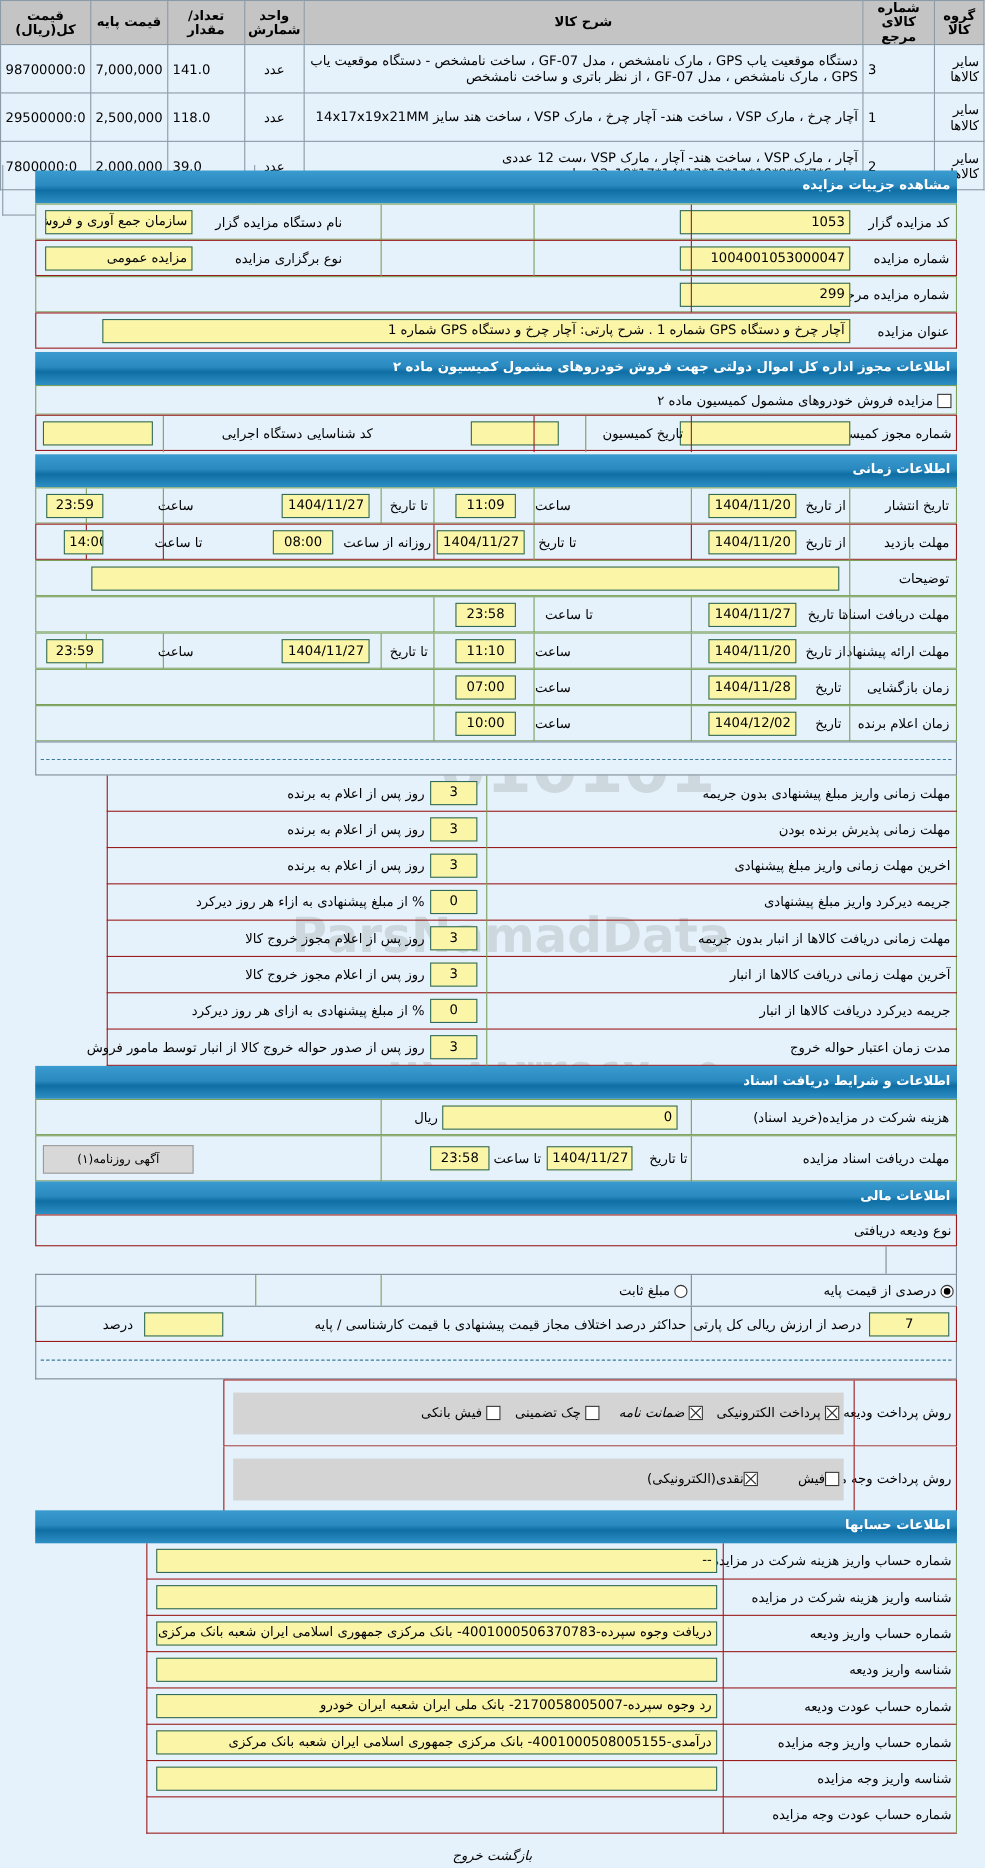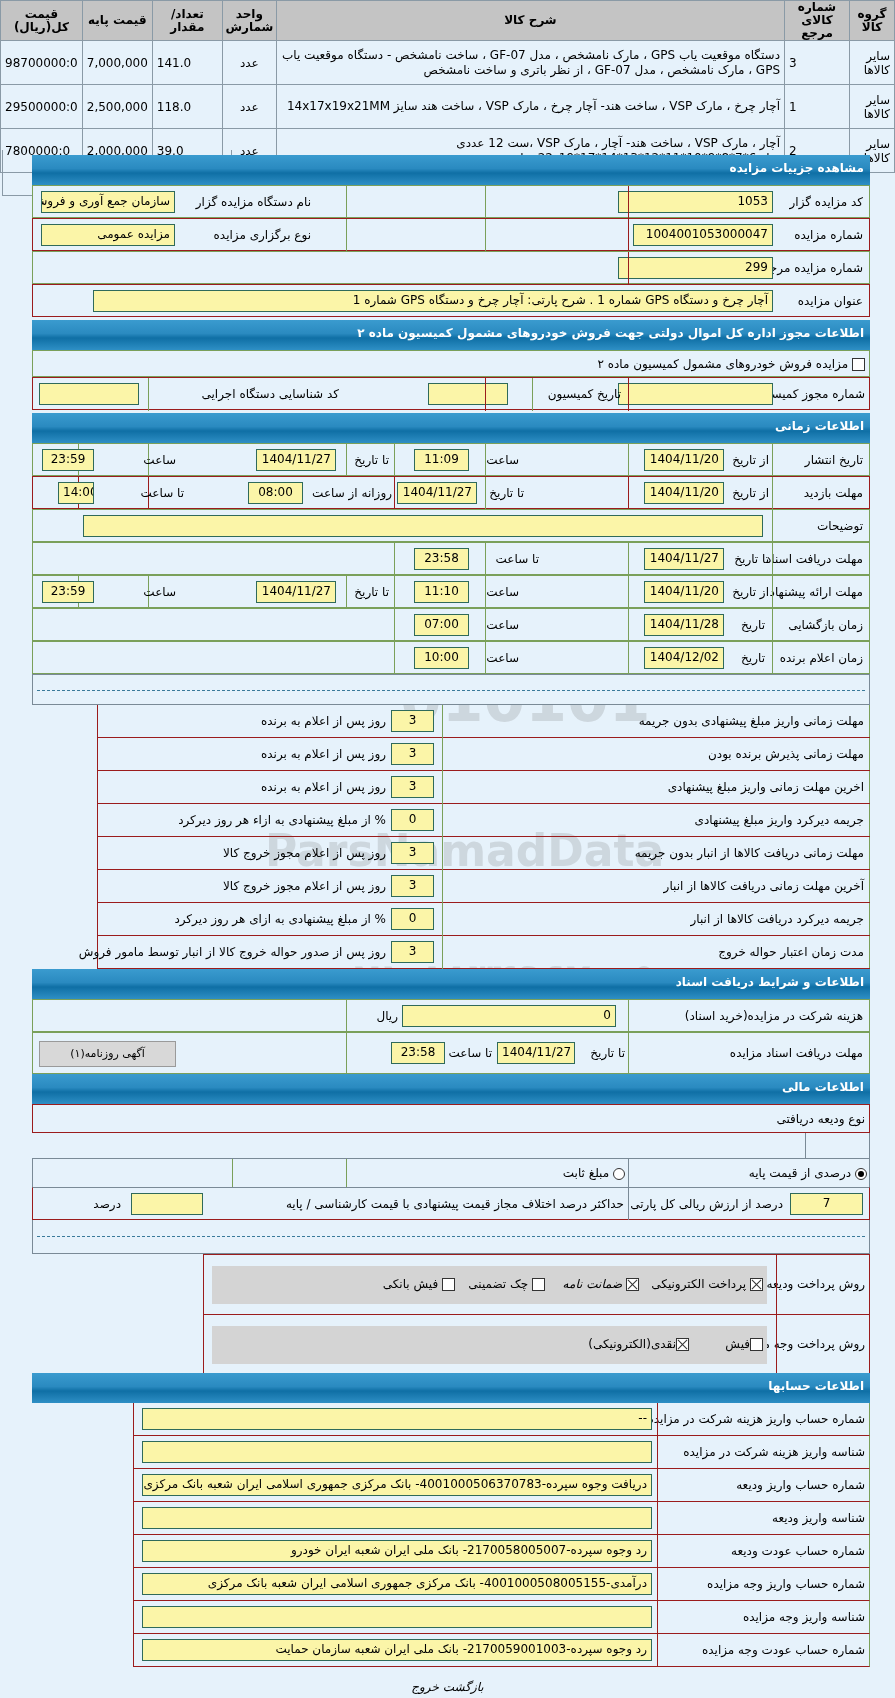--- a/index.html
+++ b/index.html
@@ -96,21 +96,21 @@
   <span class="lbl" style="right:6px;top:9px;">کد مزایده گزار</span>
   <div class="fld" style="right:96px;top:5px;width:155px;text-align:right;padding-left:21px;">1053</div>
   <div class="vline red" style="right:240px;top:0;height:33px;"></div>
   <div class="vline" style="right:383px;top:0;height:33px;"></div>
   <span class="lbl" style="right:558px;top:9px;">نام دستگاه مزایده گزار</span>
   <div class="vline" style="right:522px;top:0;height:33px;"></div>
   <div class="fld rtl" style="right:694px;top:5px;width:134px;">سازمان جمع آوری و فروش امو</div>
 </div>
 <div class="row red" style="top:218px;height:33px;">
   <span class="lbl" style="right:6px;top:9px;">شماره مزایده</span>
-  <div class="fld" style="right:96px;top:5px;width:140px;text-align:right;">1004001053000047</div>
+  <div class="fld" style="right:96px;top:5px;width:155px;text-align:right;">1004001053000047</div>
   <div class="vline red" style="right:240px;top:0;height:33px;"></div>
   <div class="vline" style="right:383px;top:0;height:33px;"></div>
   <span class="lbl" style="right:558px;top:9px;">نوع برگزاری مزایده</span>
   <div class="vline" style="right:522px;top:0;height:33px;"></div>
   <div class="fld rtl" style="right:694px;top:5px;width:134px;">مزایده عمومی</div>
 </div>
 <div class="row" style="top:251px;height:33px;">
   <span class="lbl" style="right:6px;top:9px;">شماره مزایده مرجع</span>
   <div class="fld" style="right:96px;top:5px;width:155px;text-align:right;">299</div>
   <div class="vline red" style="right:240px;top:0;height:33px;"></div>
@@ -391,20 +391,19 @@
       <div class="fld rtl" style="right:217px;top:5px;width:510px;">درآمدی-4001000508005155- بانک مرکزی جمهوری اسلامی ایران شعبه بانک مرکزی</div>
     </div>
     <div class="abs" style="left: 133px; top: 1601px; width: 737px; height: 33px; border-right: 1px solid rgb(122, 160, 90); border-bottom: 1px solid rgb(155, 28, 28); border-left: 1px solid rgb(155, 28, 28); border-image: initial; border-top: none;">
       <span class="lbl" style="right:4px;top:9px;">شناسه واریز وجه مزایده</span>
       <div class="vline red" style="right:211px;top:0;height:33px;"></div>
       <div class="fld rtl" style="right:217px;top:5px;width:510px;"></div>
     </div>
     <div class="abs" style="left: 133px; top: 1634px; width: 737px; height: 33px; border-right: 1px solid rgb(122, 160, 90); border-bottom: 1px solid rgb(155, 28, 28); border-left: 1px solid rgb(155, 28, 28); border-image: initial; border-top: none;">
       <span class="lbl" style="right:4px;top:9px;">شماره حساب عودت وجه مزایده</span>
       <div class="vline red" style="right:211px;top:0;height:33px;"></div>
-      <div class="fld rtl" style="right:217px;top:5px;width:510px;">رد وجوه سپرده-2170059001003- بانک ملی ایران شعبه سازمان حمایت</div>
     </div>
   </div>
 
 <div class="abs" style="left:0;width:895px;top:1680px;text-align:center;font-style:italic;font-size:12px;">
   <span>بازگشت</span>
   <span>خروج</span>
 </div>
 
 </body></html>

